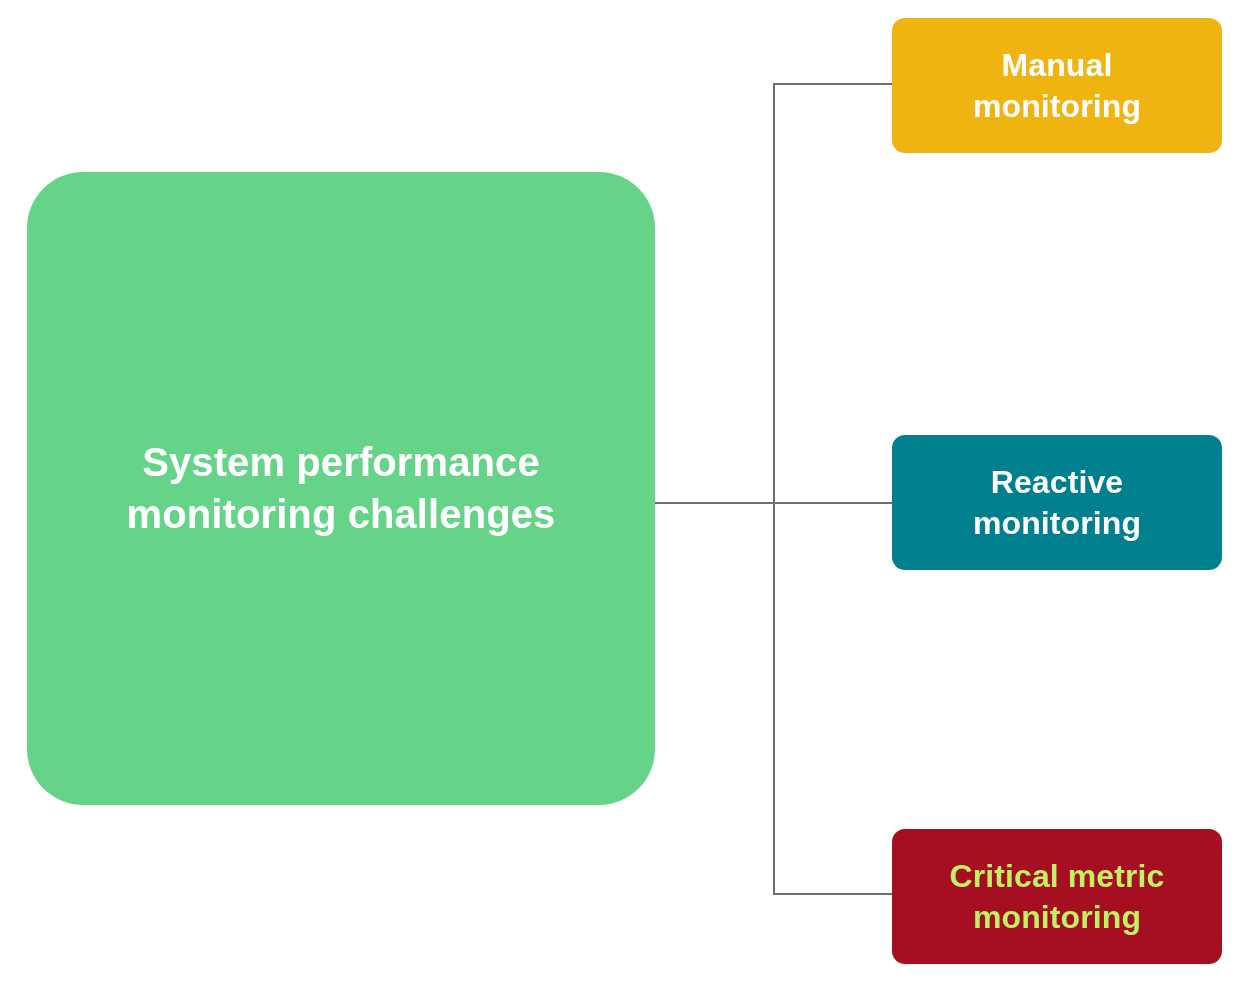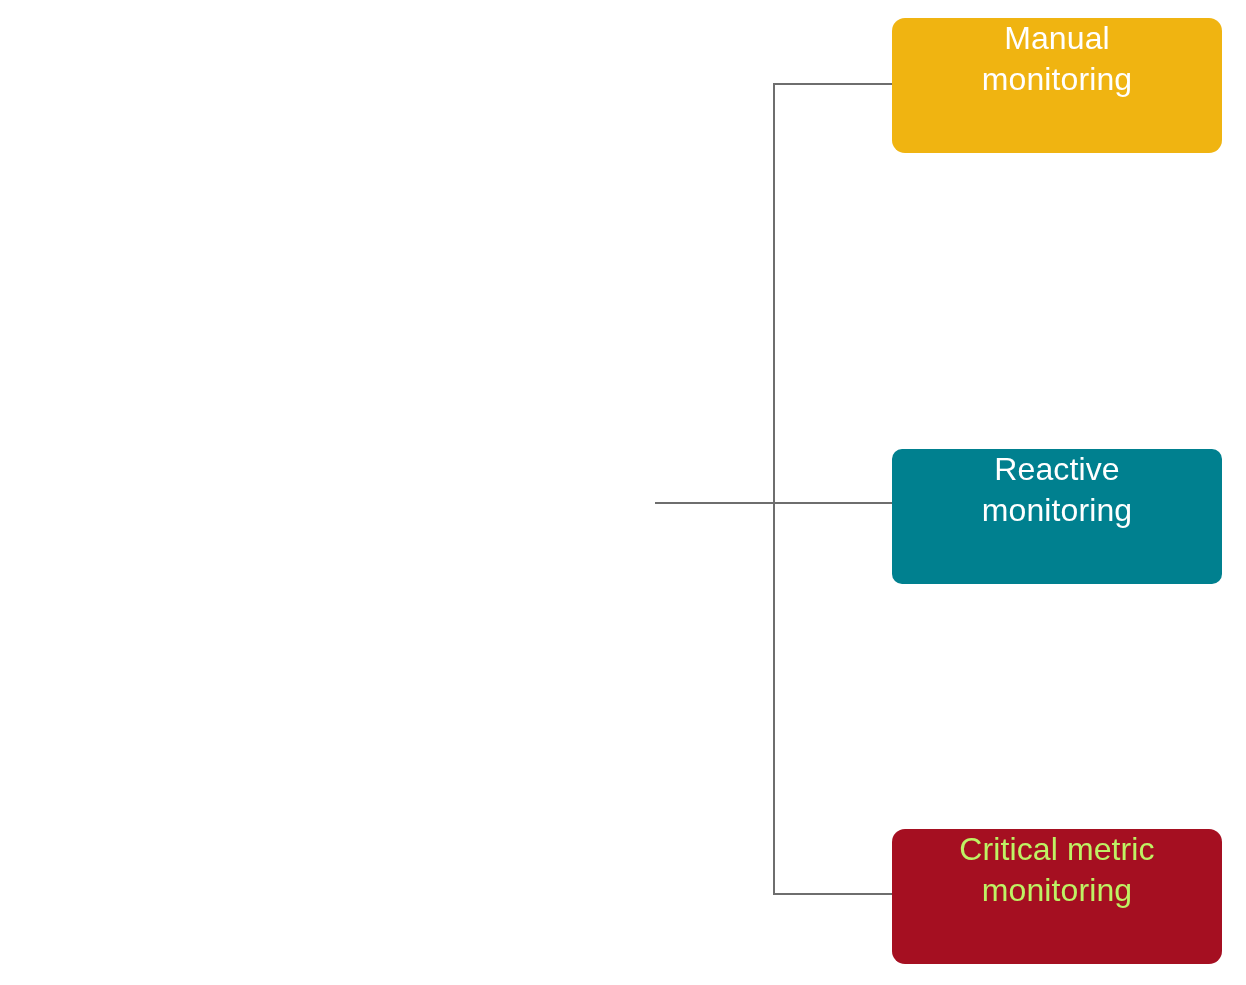--- a/index.html
+++ b/index.html
@@ -27,27 +27,27 @@
     top: 0;
     width: 1246px;
     height: 985px;
     pointer-events: none;
   }
 
   
   .node {
     position: absolute;
     display: flex;
-    align-items: flex-start;
+    align-items: center;
     justify-content: center;
     box-sizing: border-box;
     color: #ffffff;
     text-align: center;
     line-height: 1.28;
-    font-weight: 400;
+    font-weight: 700;
     letter-spacing: 0.1px;
     white-space: pre-line;
   }
 
   .node-root {
     left: 27px;
     top: 172px;
     width: 628px;
     height: 633px;
     border-radius: 56px;
@@ -58,41 +58,45 @@
   .node-branch {
     left: 892px;
     width: 330px;
     height: 135px;
     border-radius: 13px;
     font-size: 32px;
     padding: 0 22px;
   }
 
   .node-branch-0 { top: 18px; }
-  .node-branch-1 { top: 449px; border-radius: 10px; }
+  .node-branch-1 { top: 435px; }
   .node-branch-2 { top: 829px; }
 </style>
 </head>
 <body>
 
 <div id="canvas" style="background-color: rgb(255, 255, 255);">
 
   <svg id="connector-layer" width="1246" height="985" viewBox="0 0 1246 985" xmlns="http://www.w3.org/2000/svg">
 
     <line x1="655" y1="503" x2="775" y2="503" stroke="#6E6E6E" stroke-width="2" shape-rendering="crispEdges"></line>
 
     <line x1="774" y1="83" x2="774" y2="895" stroke="#6E6E6E" stroke-width="2" shape-rendering="crispEdges"></line>
 
     <line x1="773" y1="84" x2="893" y2="84" stroke="#6E6E6E" stroke-width="2" shape-rendering="crispEdges"></line>
 
     <line x1="773" y1="503" x2="893" y2="503" stroke="#6E6E6E" stroke-width="2" shape-rendering="crispEdges"></line>
 
     <line x1="773" y1="894" x2="893" y2="894" stroke="#6E6E6E" stroke-width="2" shape-rendering="crispEdges"></line>
   </svg>
 
+  <div class="node node-root" style="background-color: rgb(102, 212, 136); color: rgb(255, 255, 255);">
+    <span>System performance
+monitoring challenges</span>
+  </div>
 
   <div class="node node-branch node-branch-0" style="background-color: rgb(240, 180, 17); color: rgb(255, 255, 255);">
     <span>Manual
 monitoring</span>
   </div>
 
   <div class="node node-branch node-branch-1" style="background-color: rgb(0, 128, 143); color: rgb(255, 255, 255);">
     <span>Reactive
 monitoring</span>
   </div>

